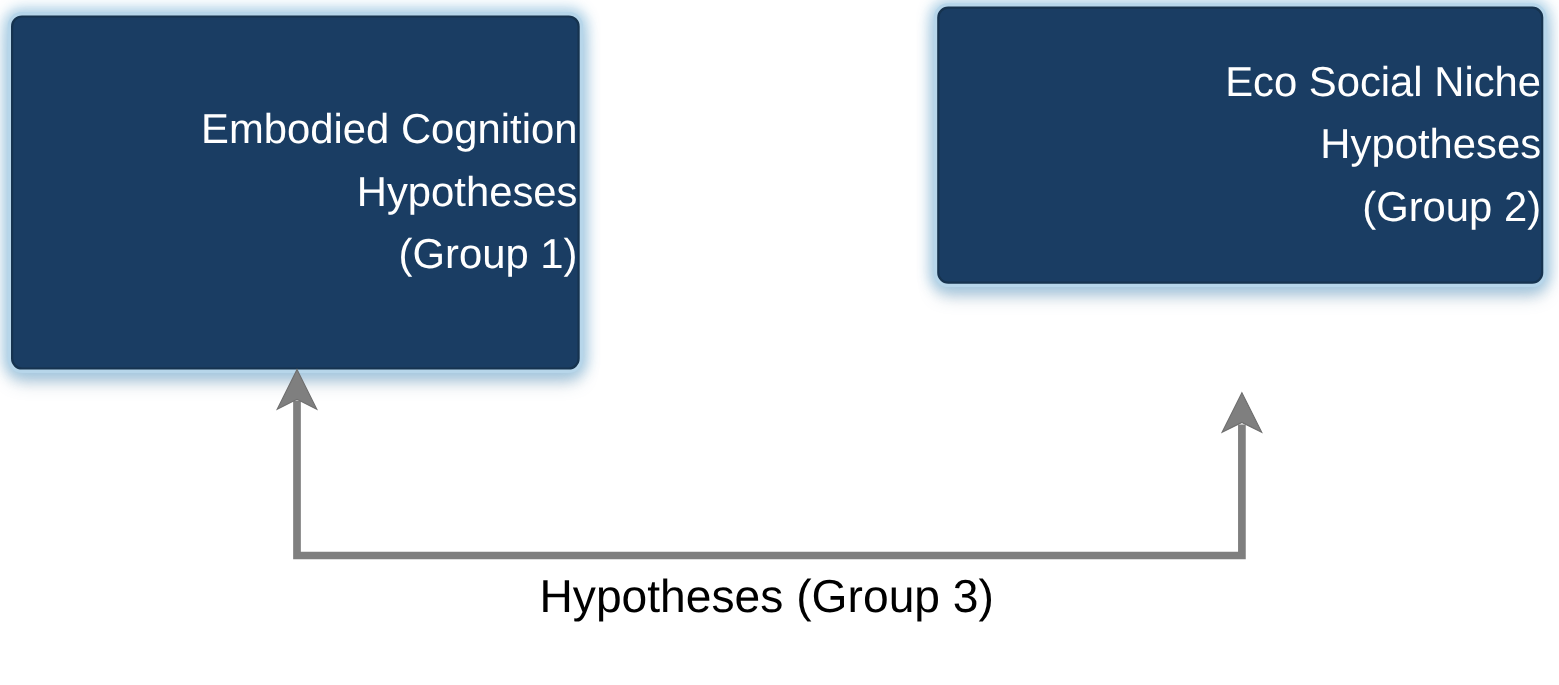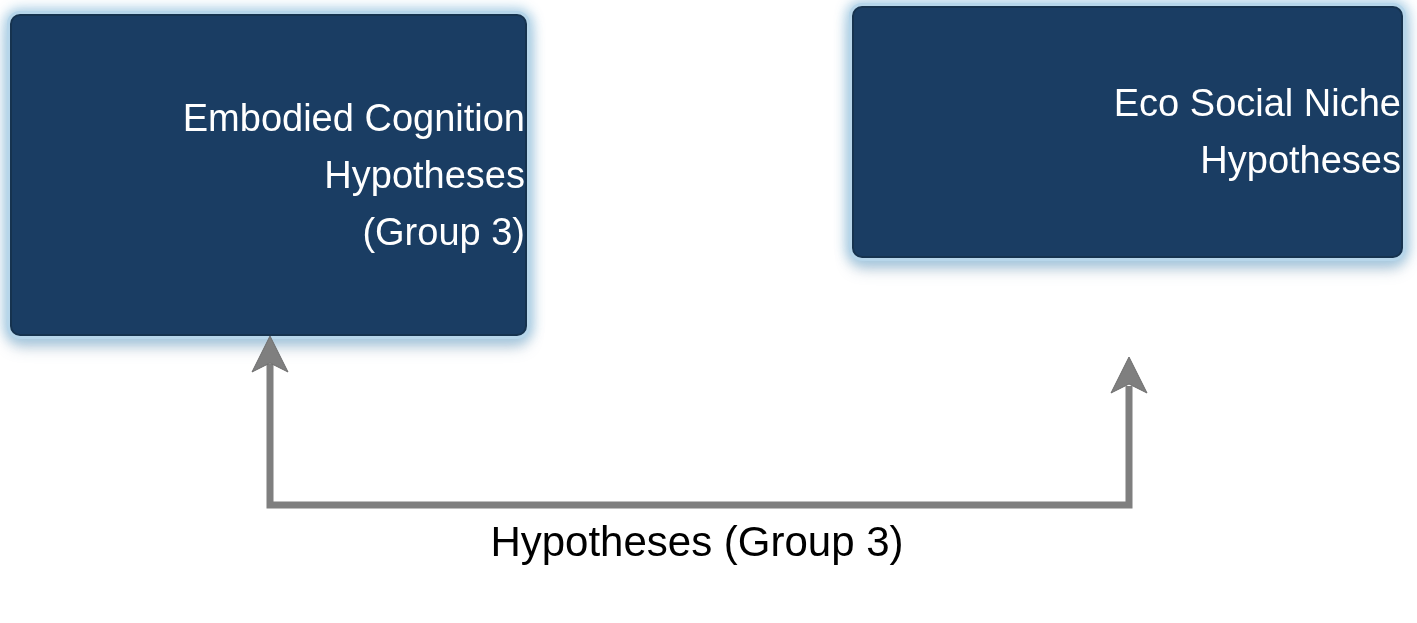--- a/index.html
+++ b/index.html
@@ -66,26 +66,27 @@
   }
 </style>
 </head>
 <body>
 
 <div class="canvas">
 
   <div class="node node-left">
     <div>Embodied Cognition</div>
     <div>Hypotheses</div>
-    <div>(Group 3)</div>
+    <div>(Group 1)</div>
   </div>
 
   <div class="node node-right">
     <div>Eco Social Niche</div>
     <div>Hypotheses</div>
+    <div>(Group 2)</div>
   </div>
 
   <svg class="connector-svg" viewBox="0 0 1417 623" xmlns="http://www.w3.org/2000/svg">
     <polyline points="270,364 270,505 1129,505 1129,386" fill="none" stroke="#7f7f7f" stroke-width="7" stroke-linejoin="miter"></polyline>
     <polygon points="270,336 252,372 270,363 288,372" fill="#7f7f7f" stroke="#6e6e6e" stroke-width="1"></polygon>
     <polygon points="1129,357 1111,393 1129,384 1147,393" fill="#7f7f7f" stroke="#6e6e6e" stroke-width="1"></polygon>
   </svg>
 
   <div class="connector-label">
     <div>Hypotheses (Group 3)</div>

